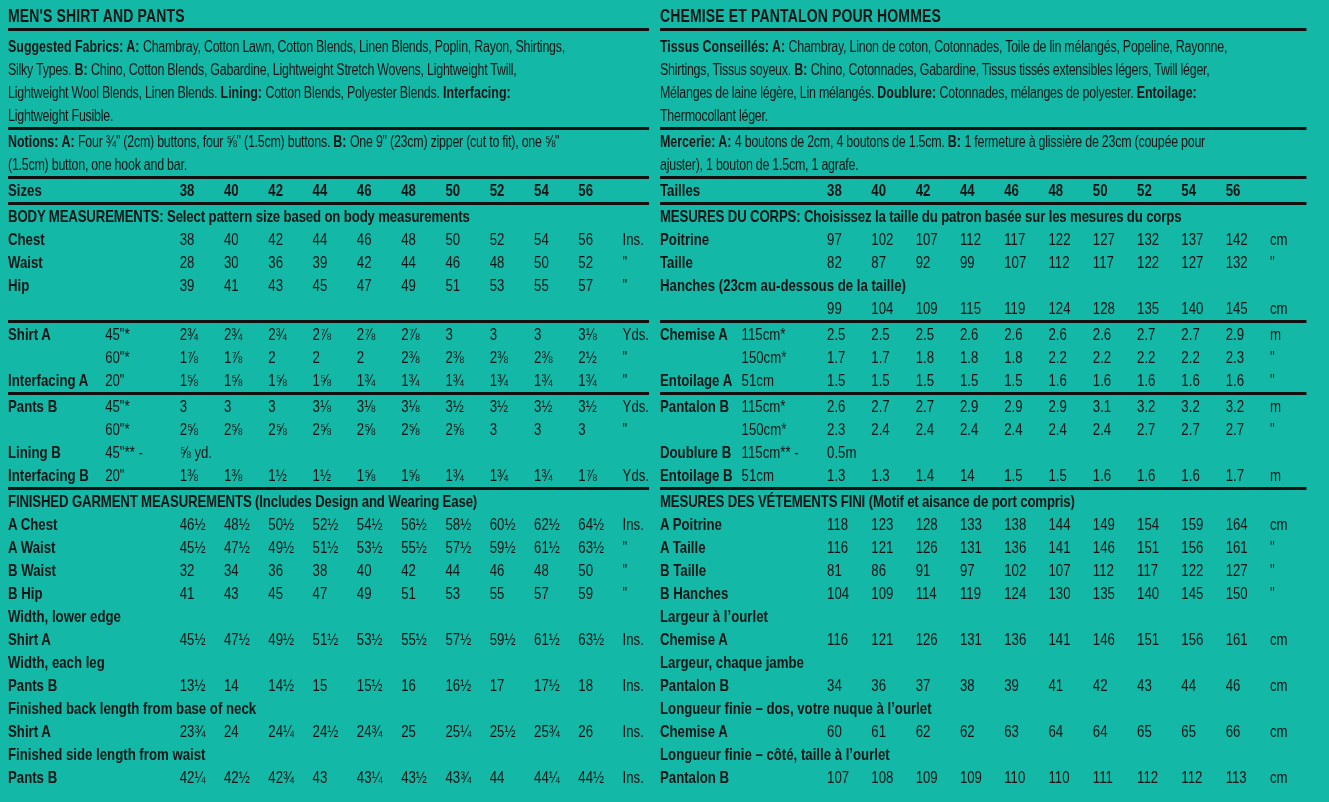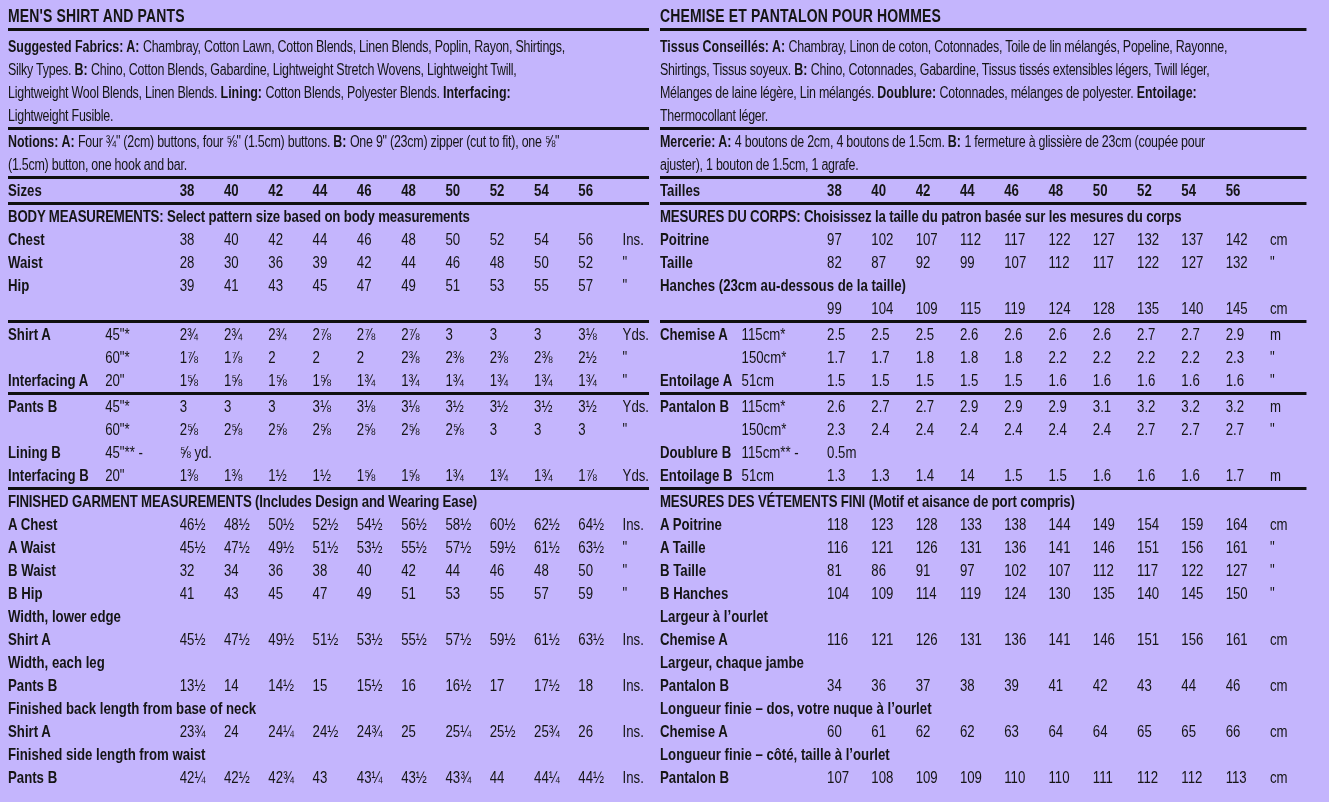--- a/index.html
+++ b/index.html
@@ -1,17 +1,17 @@
 <!DOCTYPE html>
 <html><head>
 <meta charset="utf-8">
 <style>
   html,body { margin:0; padding:0; background:#ffffff; }
   .page {
-    position:relative; width:1329px; height:802px; background:#c4b5fd;
+    position:relative; width:1329px; height:802px; background:#14b8a6;
     font-family:"Liberation Sans", sans-serif; color:#151515; overflow:hidden;
   }
   .col { position:absolute; top:6px; }
   .col-en { left:8px;  width:645px; }
   .col-fr { left:660px; width:648px; }
   .col-inner { transform:scaleX(0.777); transform-origin:0 0; }
   .col-en .col-inner { width:825px; }
   .col-fr .col-inner { width:832px; }
 
   .title {

